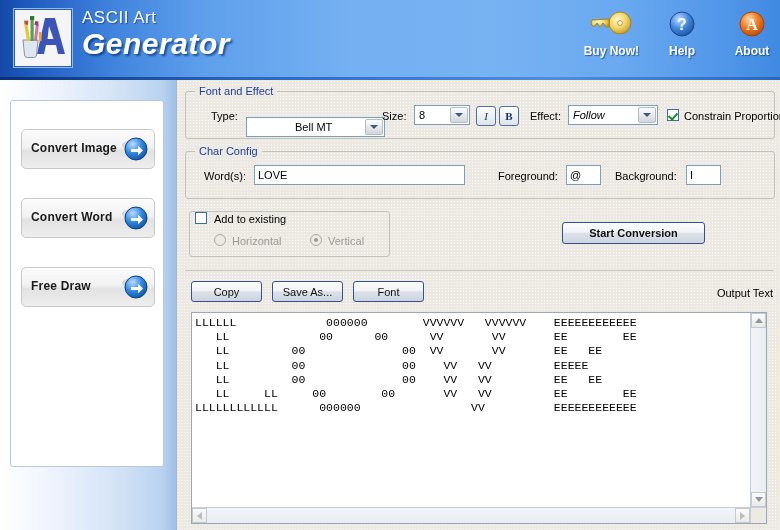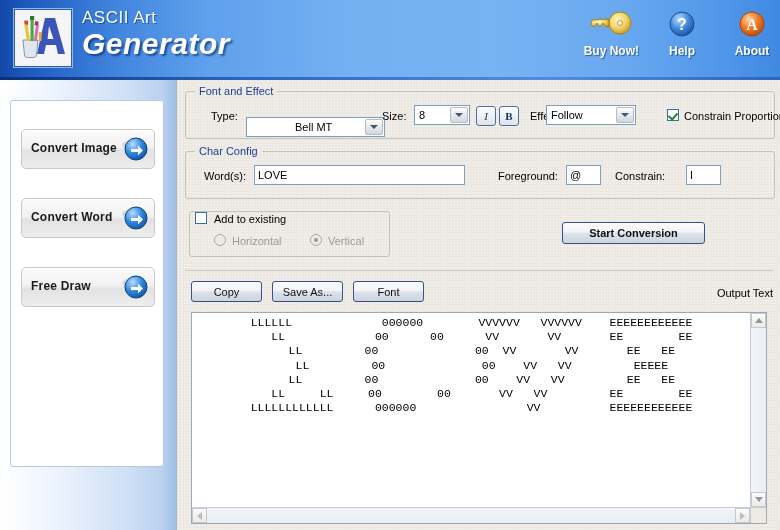--- a/index.html
+++ b/index.html
@@ -142,21 +142,21 @@
     border:1px solid #35508a;border-radius:3px;
     display:flex;align-items:center;justify-content:center;
     font-size:11px;color:#111;cursor:pointer;box-sizing:border-box;
   }
   .btn.primary{font-weight:bold;}
 
   .hr{position:absolute;height:1px;background:#c9c8c3;}
 
   
   .outwrap{position:absolute;left:14px;top:232px;width:576px;height:212px;
-    background:#ffffff;border:1px solid #9aa8b8;box-sizing:border-box;text-align:center;}
+    background:#ffffff;border:1px solid #9aa8b8;box-sizing:border-box;}
   .outtext{
     position:absolute;left:3px;top:3px;right:18px;bottom:18px;
     font-family:"Liberation Mono","DejaVu Sans Mono",monospace;
     font-size:11.5px;line-height:14.2px;white-space:pre;color:#000;
     overflow:hidden;letter-spacing:0px;
   }
   .vsb{
     position:absolute;right:0;top:0;width:16px;bottom:16px;
     background:linear-gradient(to right,#f2f4f8,#e9edf3);
     border-left:1px solid #c5cdd8;box-sizing:border-box;
@@ -335,21 +335,21 @@
         <span class="cbtn">
             <i class="chev"></i>
           </span>
       </div>
 
       <div class="sqbtn it" style="left:290px;top:14px;">I</div>
       <div class="sqbtn bd" style="left:313px;top:14px;">B</div>
 
       <span class="lbl" style="left:344px;top:18px;">Effect:</span>
 
-      <div class="combo" style="left:360px;top:13px;width:90px;height:20px;">
+      <div class="combo" style="left:382px;top:13px;width:90px;height:20px;font-style:italic;">
         <span class="cv">Follow</span>
         <span class="cbtn">
             <i class="chev"></i>
           </span>
       </div>
 
       <div class="cbox checked" style="left:481px;top:17px;"></div>
       <span class="lbl" style="left:498px;top:18px;">Constrain Proportion</span>
     </div>
 
@@ -359,21 +359,21 @@
       <span class="lbl" style="left:18px;top:18px;">Word(s):</span>
       <div class="txtin" style="left:68px;top:13px;width:211px;height:20px;">
         <span>LOVE</span>
       </div>
 
       <span class="lbl" style="left:312px;top:18px;text-align:center;">Foreground:</span>
       <div class="txtin" style="left:380px;top:13px;width:35px;height:20px;">
         <span>@</span>
       </div>
 
-      <span class="lbl" style="left:429px;top:18px;">Constrain:</span>
+      <span class="lbl" style="left:429px;top:18px;">Background:</span>
       <div class="txtin" style="left:500px;top:13px;width:35px;height:20px;">
         <span>I</span>
       </div>
     </div>
 
     <div class="gbox" style="left:12px;top:131px;width:199px;height:44px;">
       <div class="radio" style="left:24px;top:22px;"></div>
       <span class="lbl disabled" style="left:42px;top:23px;">Horizontal</span>
       <div class="radio sel" style="left:120px;top:22px;"></div>
       <span class="lbl disabled" style="left:138px;top:23px;">Vertical</span>

